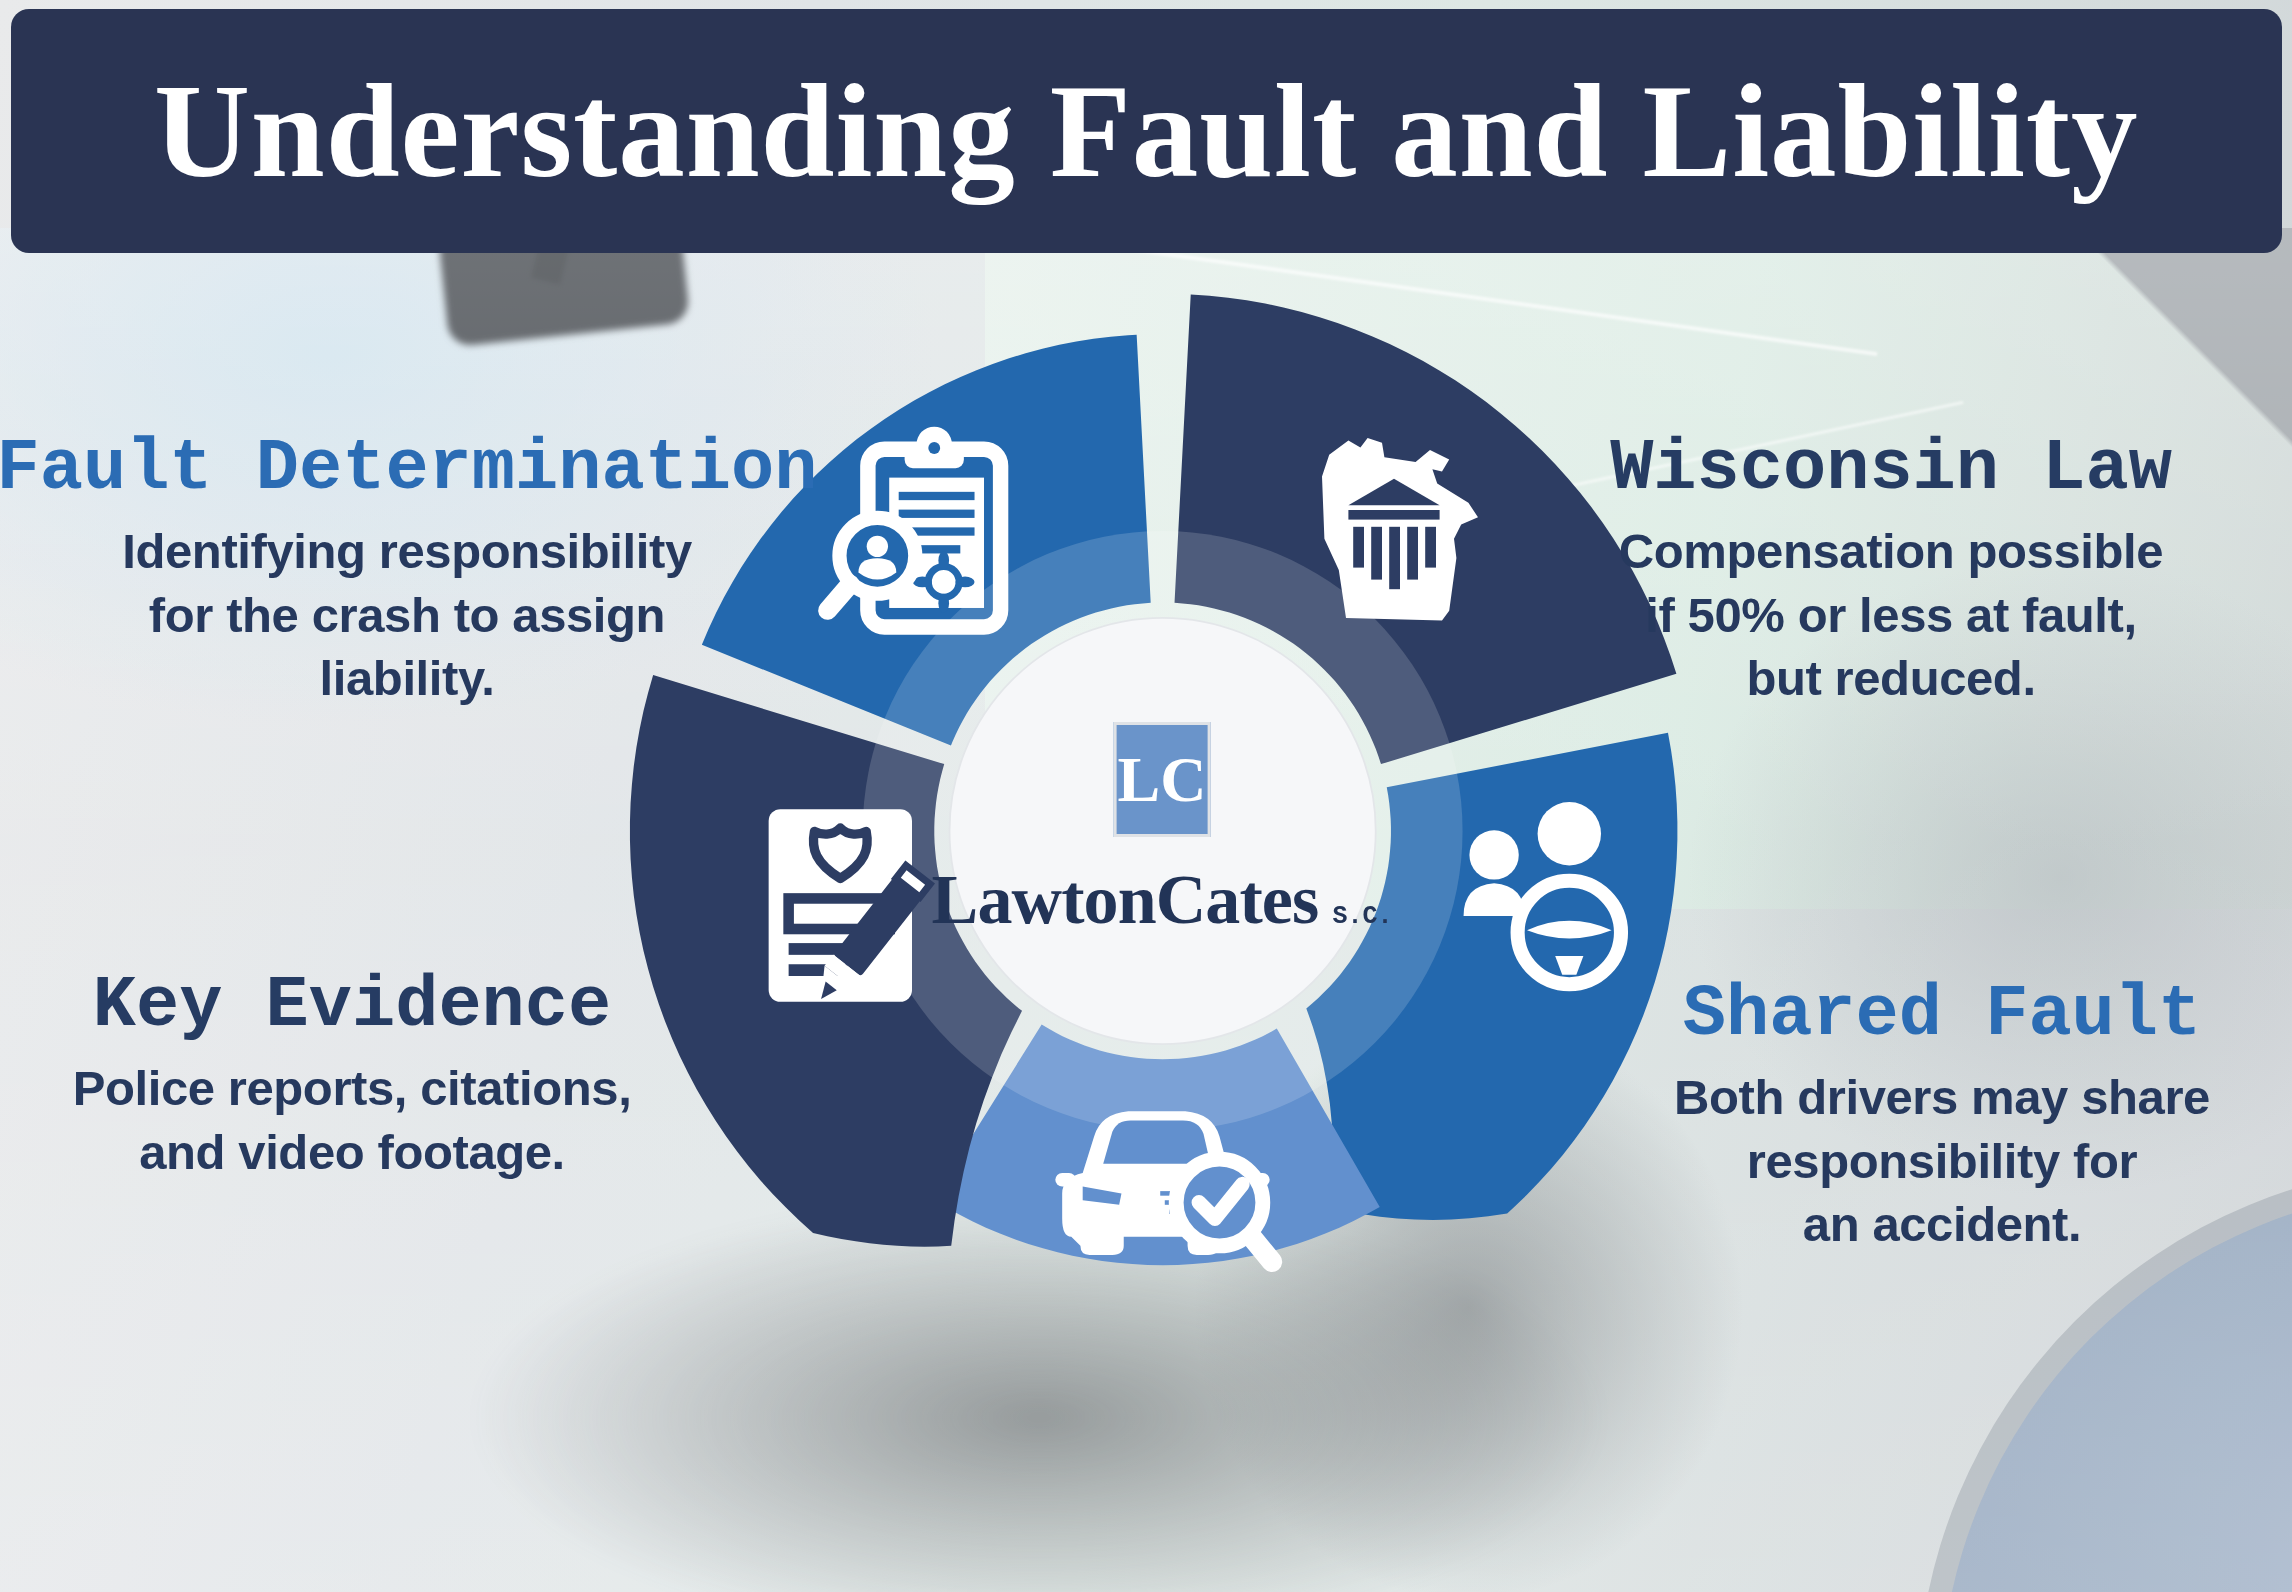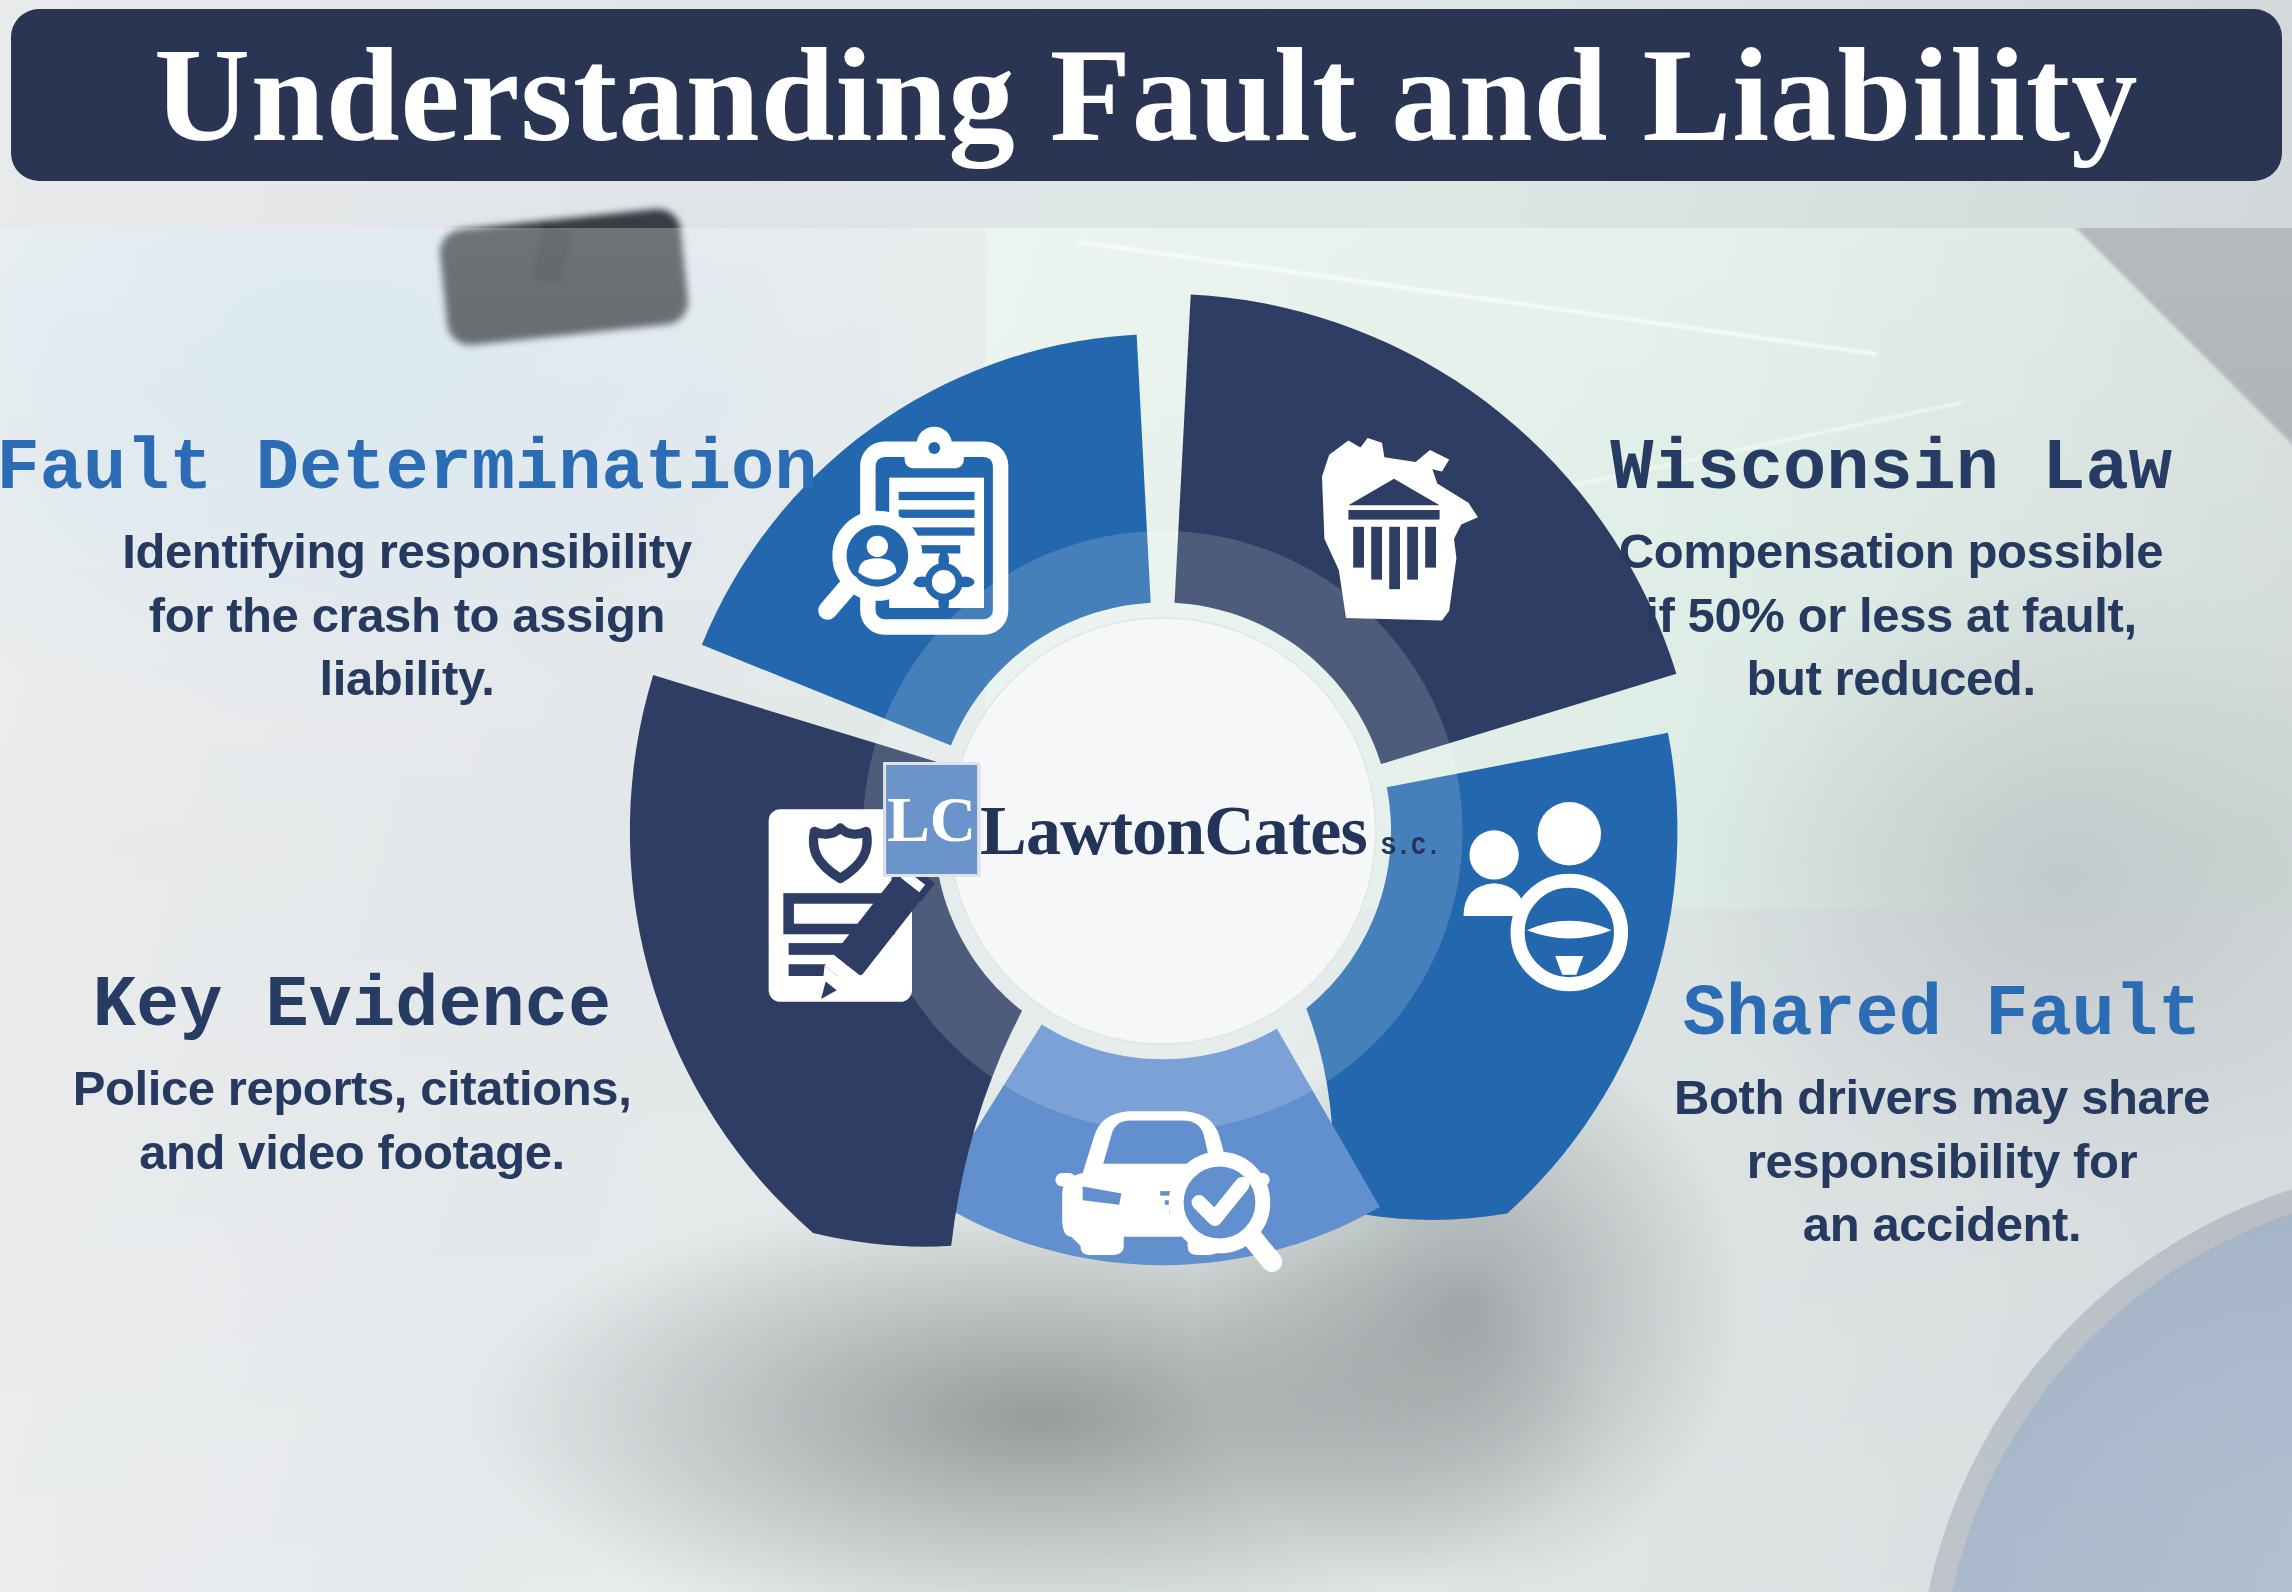--- a/index.html
+++ b/index.html
@@ -29,31 +29,31 @@
   .bg-dash2{left:1191px;top:1012px;width:555px;height:591px;
       background:radial-gradient(ellipse at 50% 50%, rgba(73,78,83,.5) 0%, rgba(73,78,83,0) 70%);}
   .bg-pillar{left:1684px;top:555px;width:627px;height:645px;
       background:radial-gradient(ellipse at 60% 50%, rgba(168,175,180,.55) 0%, rgba(168,175,180,0) 70%);}
   .bg-seat{left:1917px;top:1164px;width:1030px;height:1030px;border-radius:50%;
       background:radial-gradient(circle at 40% 35%, rgba(150,170,195,.85) 0%, rgba(126,148,176,.85) 70%);
       border:23px solid rgba(178,182,186,.85);}
   .bg-haze{left:0;top:228px;width:2293px;height:1364px;
       background:linear-gradient(180deg,rgba(255,255,255,.28) 0%,rgba(255,255,255,.10) 45%,rgba(255,255,255,.22) 100%);}
   
-  .header{position:absolute;left:10.7px;top:9px;width:2271px;height:172px;
-      background:var(--header_bg);border-radius:28px;display:flex;align-items:center;justify-content:center;z-index:5;}
+  .header{position:absolute;left:10.7px;top:9px;width:2271px;height:244px;
+      background:var(--header_bg);border-radius:18px;display:flex;align-items:center;justify-content:center;z-index:5;}
   .header .title{color:var(--title_text);font-family:"Liberation Serif",serif;font-weight:bold;
       font-size:133px;letter-spacing:0.9px;white-space:nowrap;}
   
   #wheel-svg{position:absolute;left:0;top:0;width:2293px;height:1592px;z-index:2;}
   
   .seg-icon{position:absolute;z-index:3;}
   
   .center-logo{position:absolute;left:1162px;top:831px;transform:translate(-50%,-50%);
-      z-index:4;display:flex;flex-direction:row;align-items:center;}
+      z-index:4;display:flex;flex-direction:column;align-items:center;}
   .lc-box{width:91px;height:109px;background:var(--logo_square);border:3.6px solid #dfe2e6;
       display:flex;align-items:center;justify-content:center;margin-bottom:23px;}
   .lc-box span{color:#ffffff;font-family:"Liberation Serif",serif;font-weight:bold;font-size:64px;}
   .logo-line{display:flex;align-items:baseline;white-space:nowrap;}
   .logo-name{color:var(--logo_text);font-family:"Liberation Serif",serif;font-weight:bold;font-size:70px;letter-spacing:-0.9px;}
   .logo-suffix{color:var(--logo_text);font-family:Liberation Mono, monospace;font-weight:bold;font-size:25px;margin-left:14px;}
   
   .section{position:absolute;z-index:3;text-align:center;transform:translateX(-50%);}
   .section .heading{font-family:Liberation Mono, monospace;font-weight:bold;font-size:72px;
       line-height:1.05;white-space:nowrap;}

